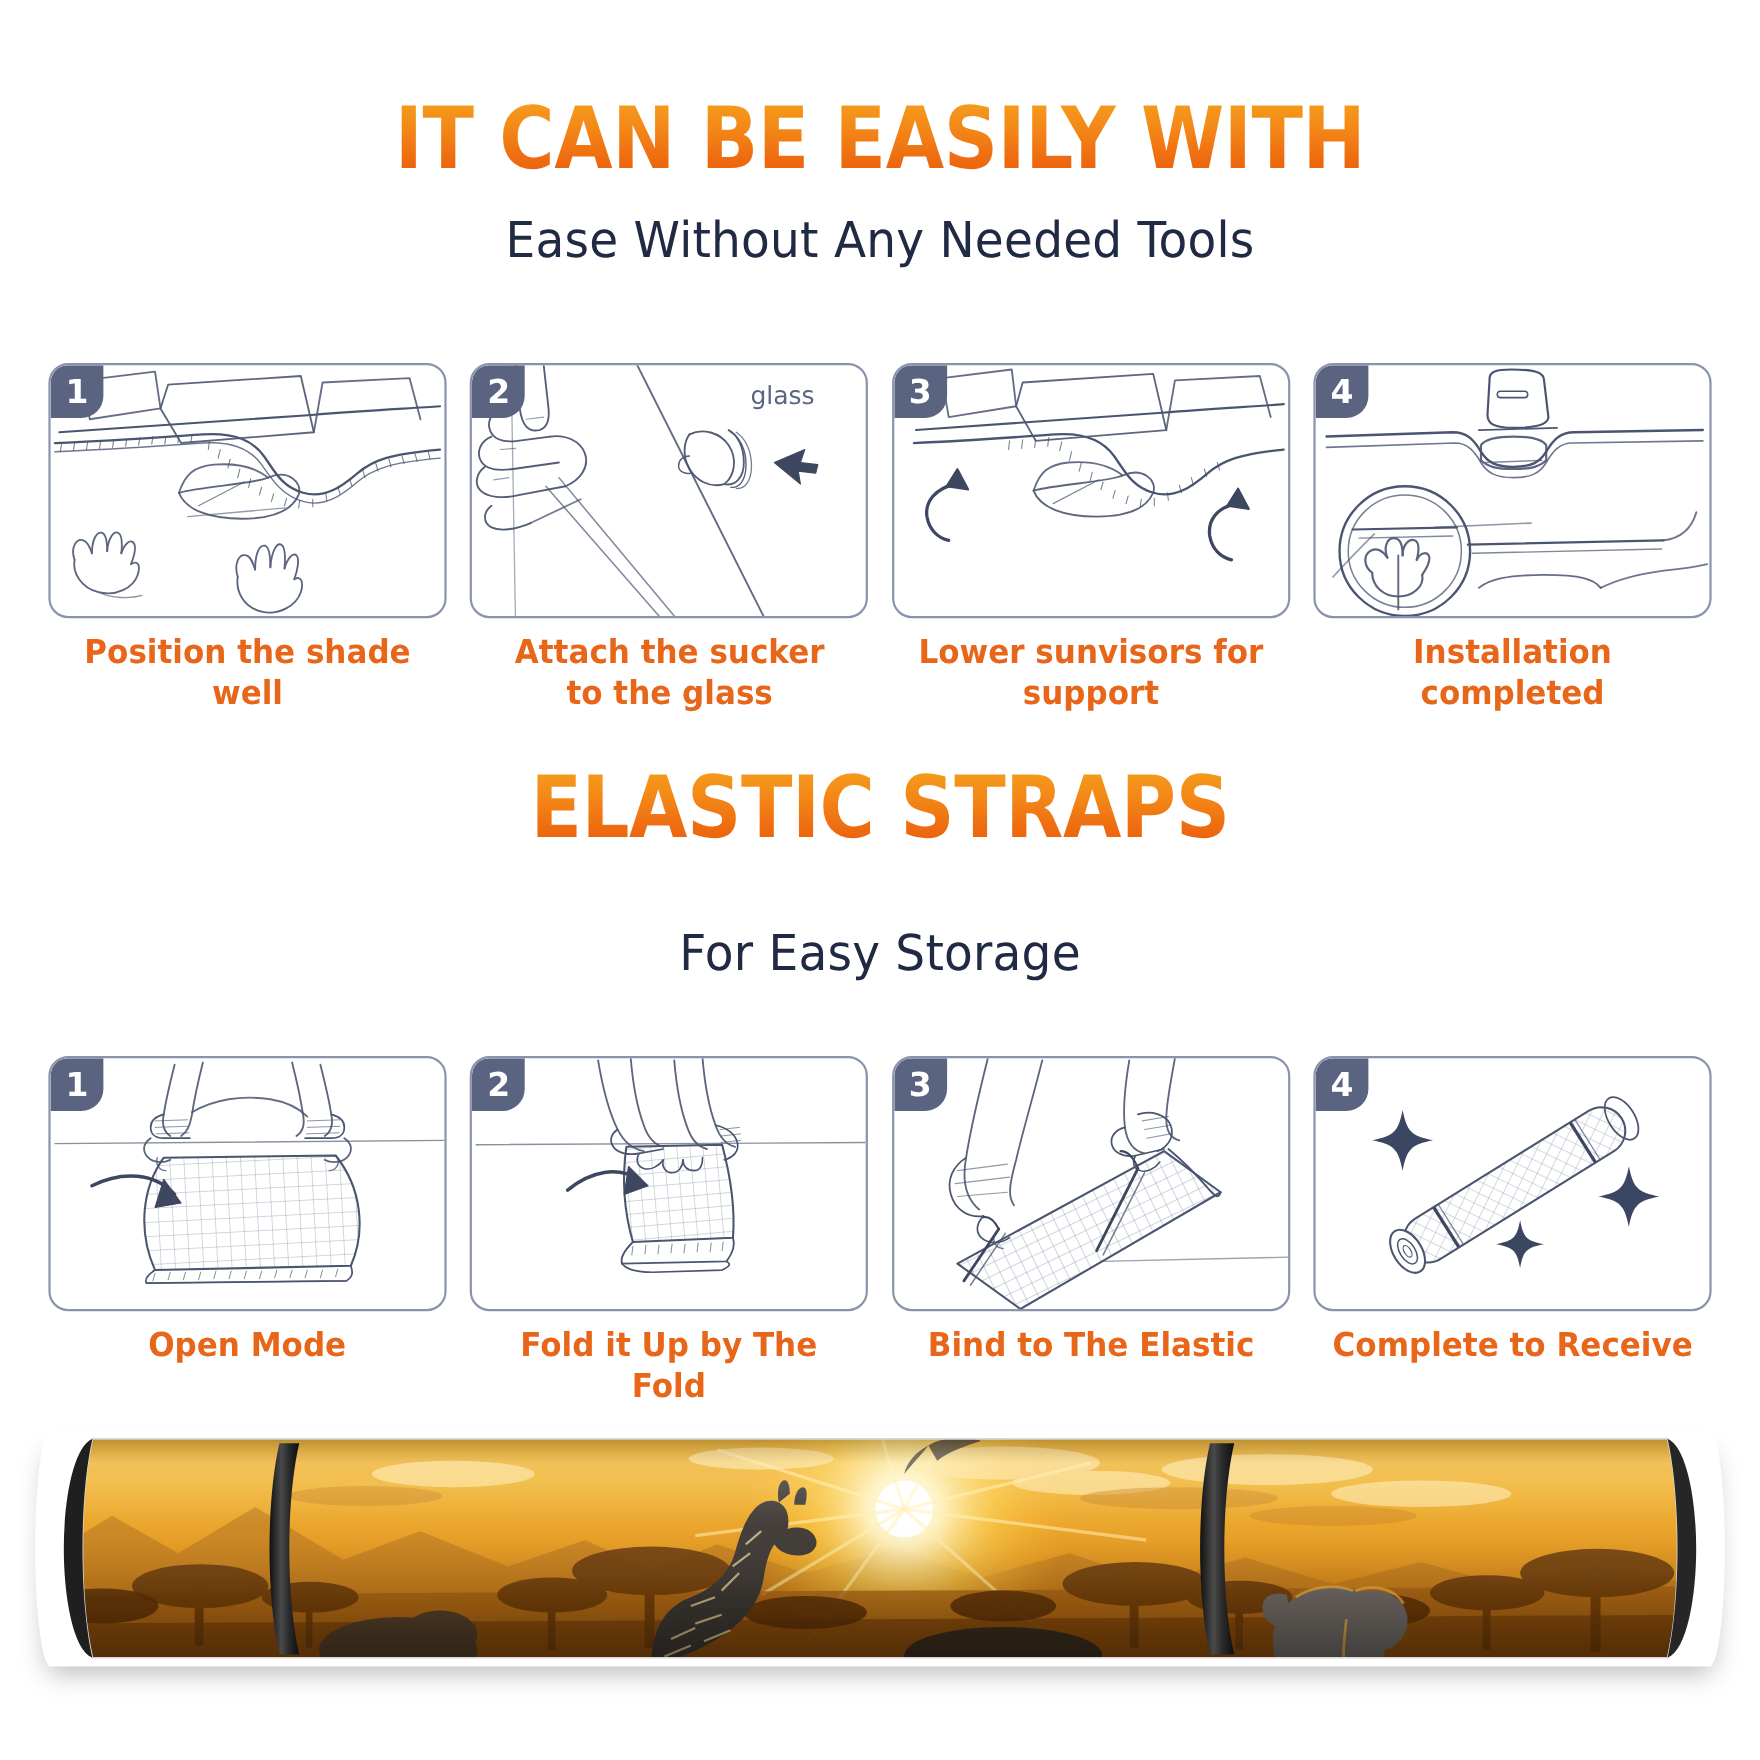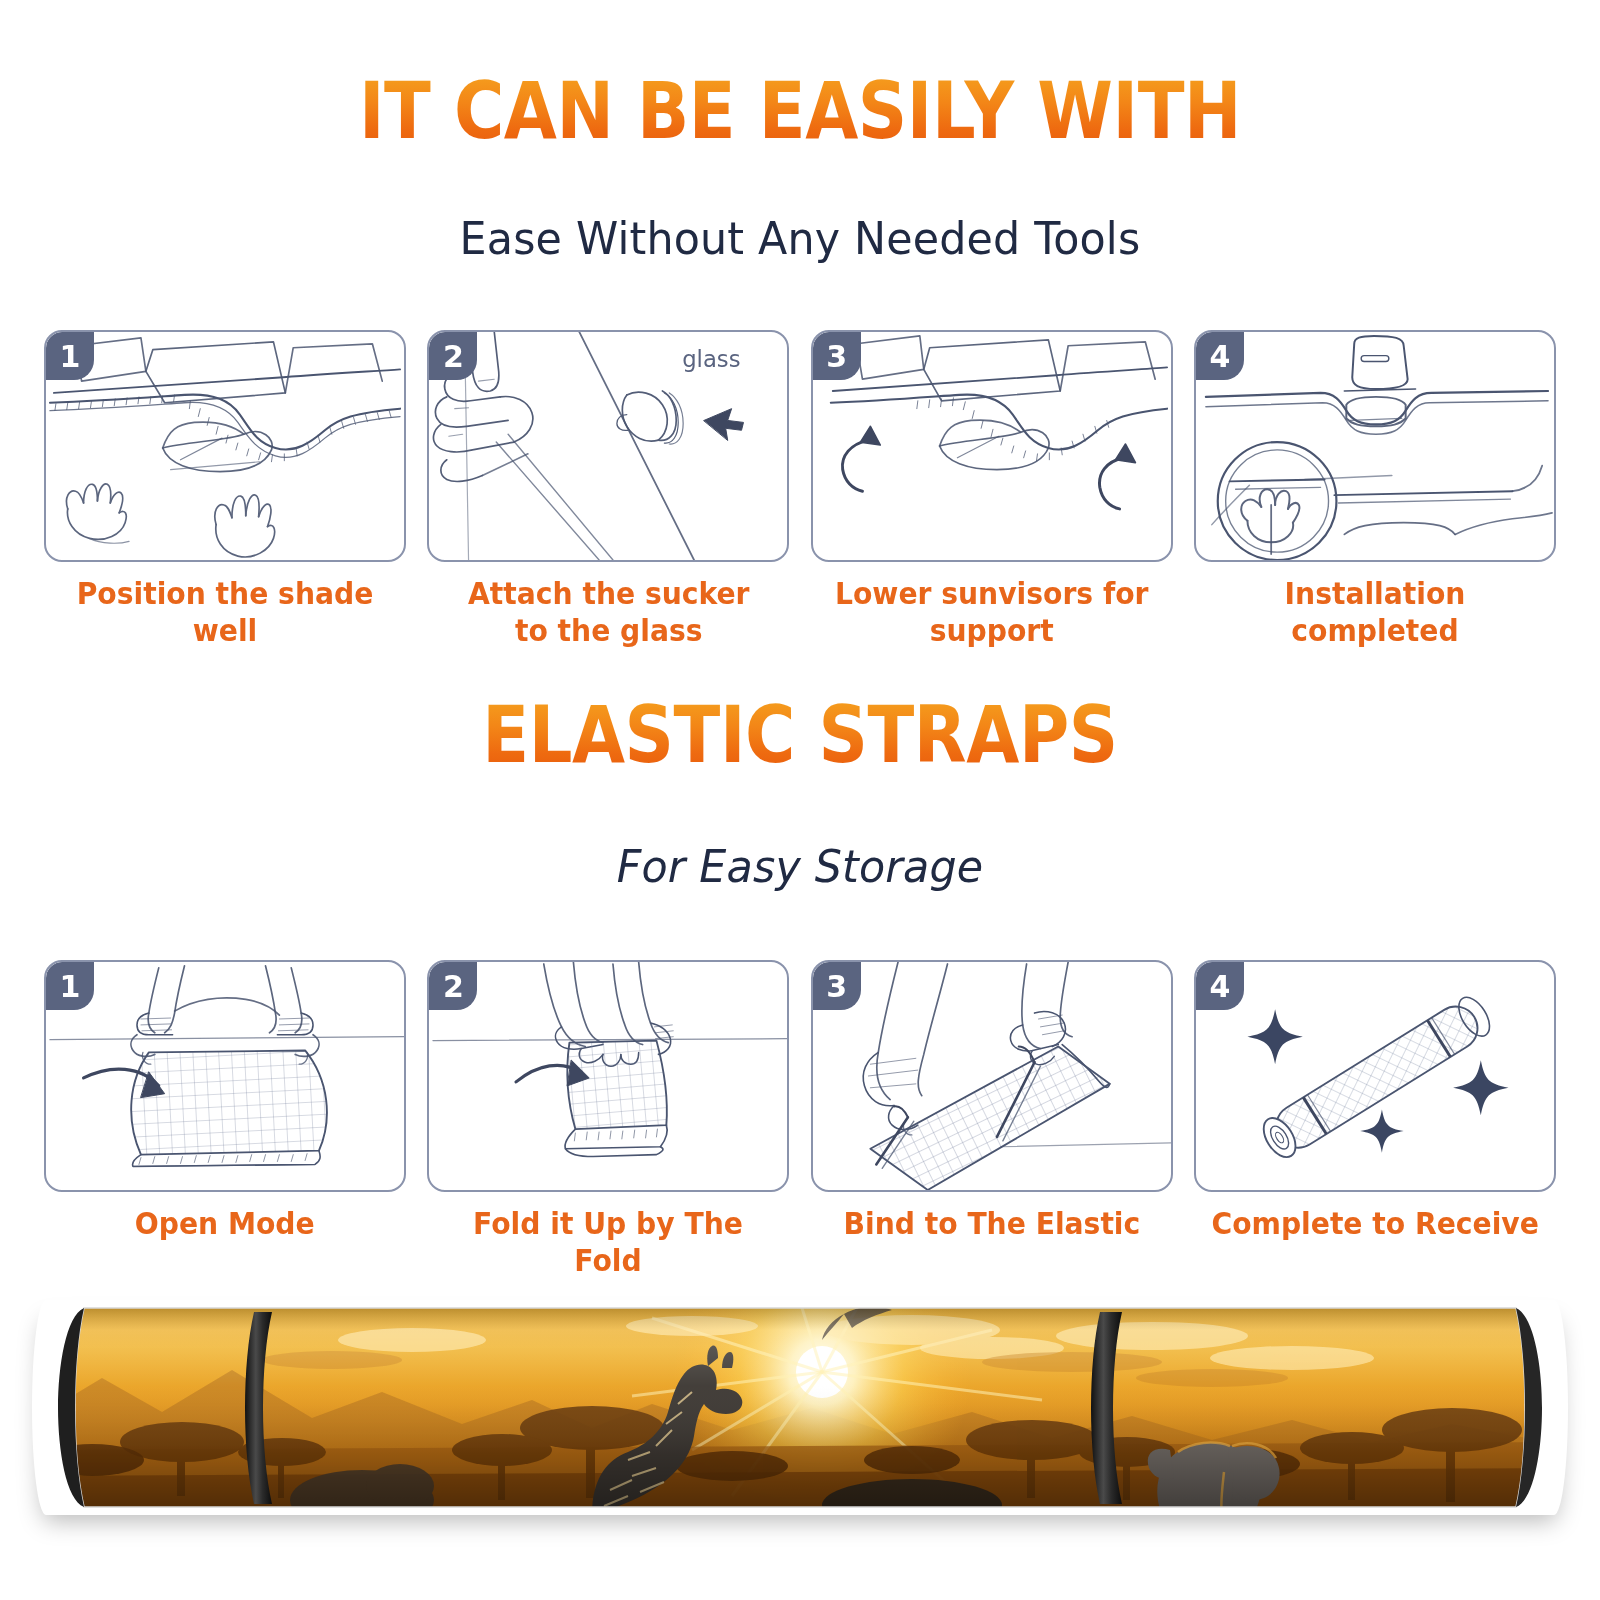--- a/index.html
+++ b/index.html
@@ -115,24 +115,24 @@
     inset: 0;
     border-radius: 14px / 50%;
     overflow: hidden;
     box-shadow: 0 14px 24px -8px rgba(0,0,0,0.28);
   }
   .scene { position: absolute; inset: 0; }
 </style>
 </head>
 <body>
 
-<div class="section-head" style="position:absolute; left:0; top:72px;text-align:center;">
+<div class="section-head" style="position:absolute; left:0; top:88px;text-align:center;">
   <h1 class="title">IT CAN BE EASILY WITH</h1>
 </div>
-<div class="section-head" style="position:absolute; left:0; top:212px;">
+<div class="section-head" style="position:absolute; left:0; top:192px;">
   <h2 class="subtitle">Ease Without Any Needed Tools</h2>
 </div>
 
 <div class="row" style="left:44px; top:330px; width:1512px;">
 
   <div class="step" style="width:362px;">
     <div class="card" style="width:362px; height:232px;">
       <div class="badge">1</div>
       <svg class="art" viewBox="0 0 362 232" preserveAspectRatio="none">
         <g fill="none" stroke="#4A5570" stroke-width="1.7" stroke-linecap="round" stroke-linejoin="round">
@@ -289,21 +289,21 @@
         </g>
       </svg>
     </div>
     <div class="caption">Installation completed</div>
   </div>
 </div>
 
 <div class="section-head" style="position:absolute; left:0; top:696px;">
   <h1 class="title">ELASTIC STRAPS</h1>
 </div>
-<div class="section-head" style="position:absolute; left:0; top:840px;font-style:italic;">
+<div class="section-head" style="position:absolute; left:0; top:840px;">
   <h2 class="subtitle">For Easy Storage</h2>
 </div>
 
 <div class="row" style="left:44px; top:960px; width:1512px;">
 
   <div class="step" style="width:362px;">
     <div class="card" style="width:362px; height:232px;">
       <div class="badge">1</div>
       <svg class="art" viewBox="0 0 362 232" preserveAspectRatio="none">
         <defs>

